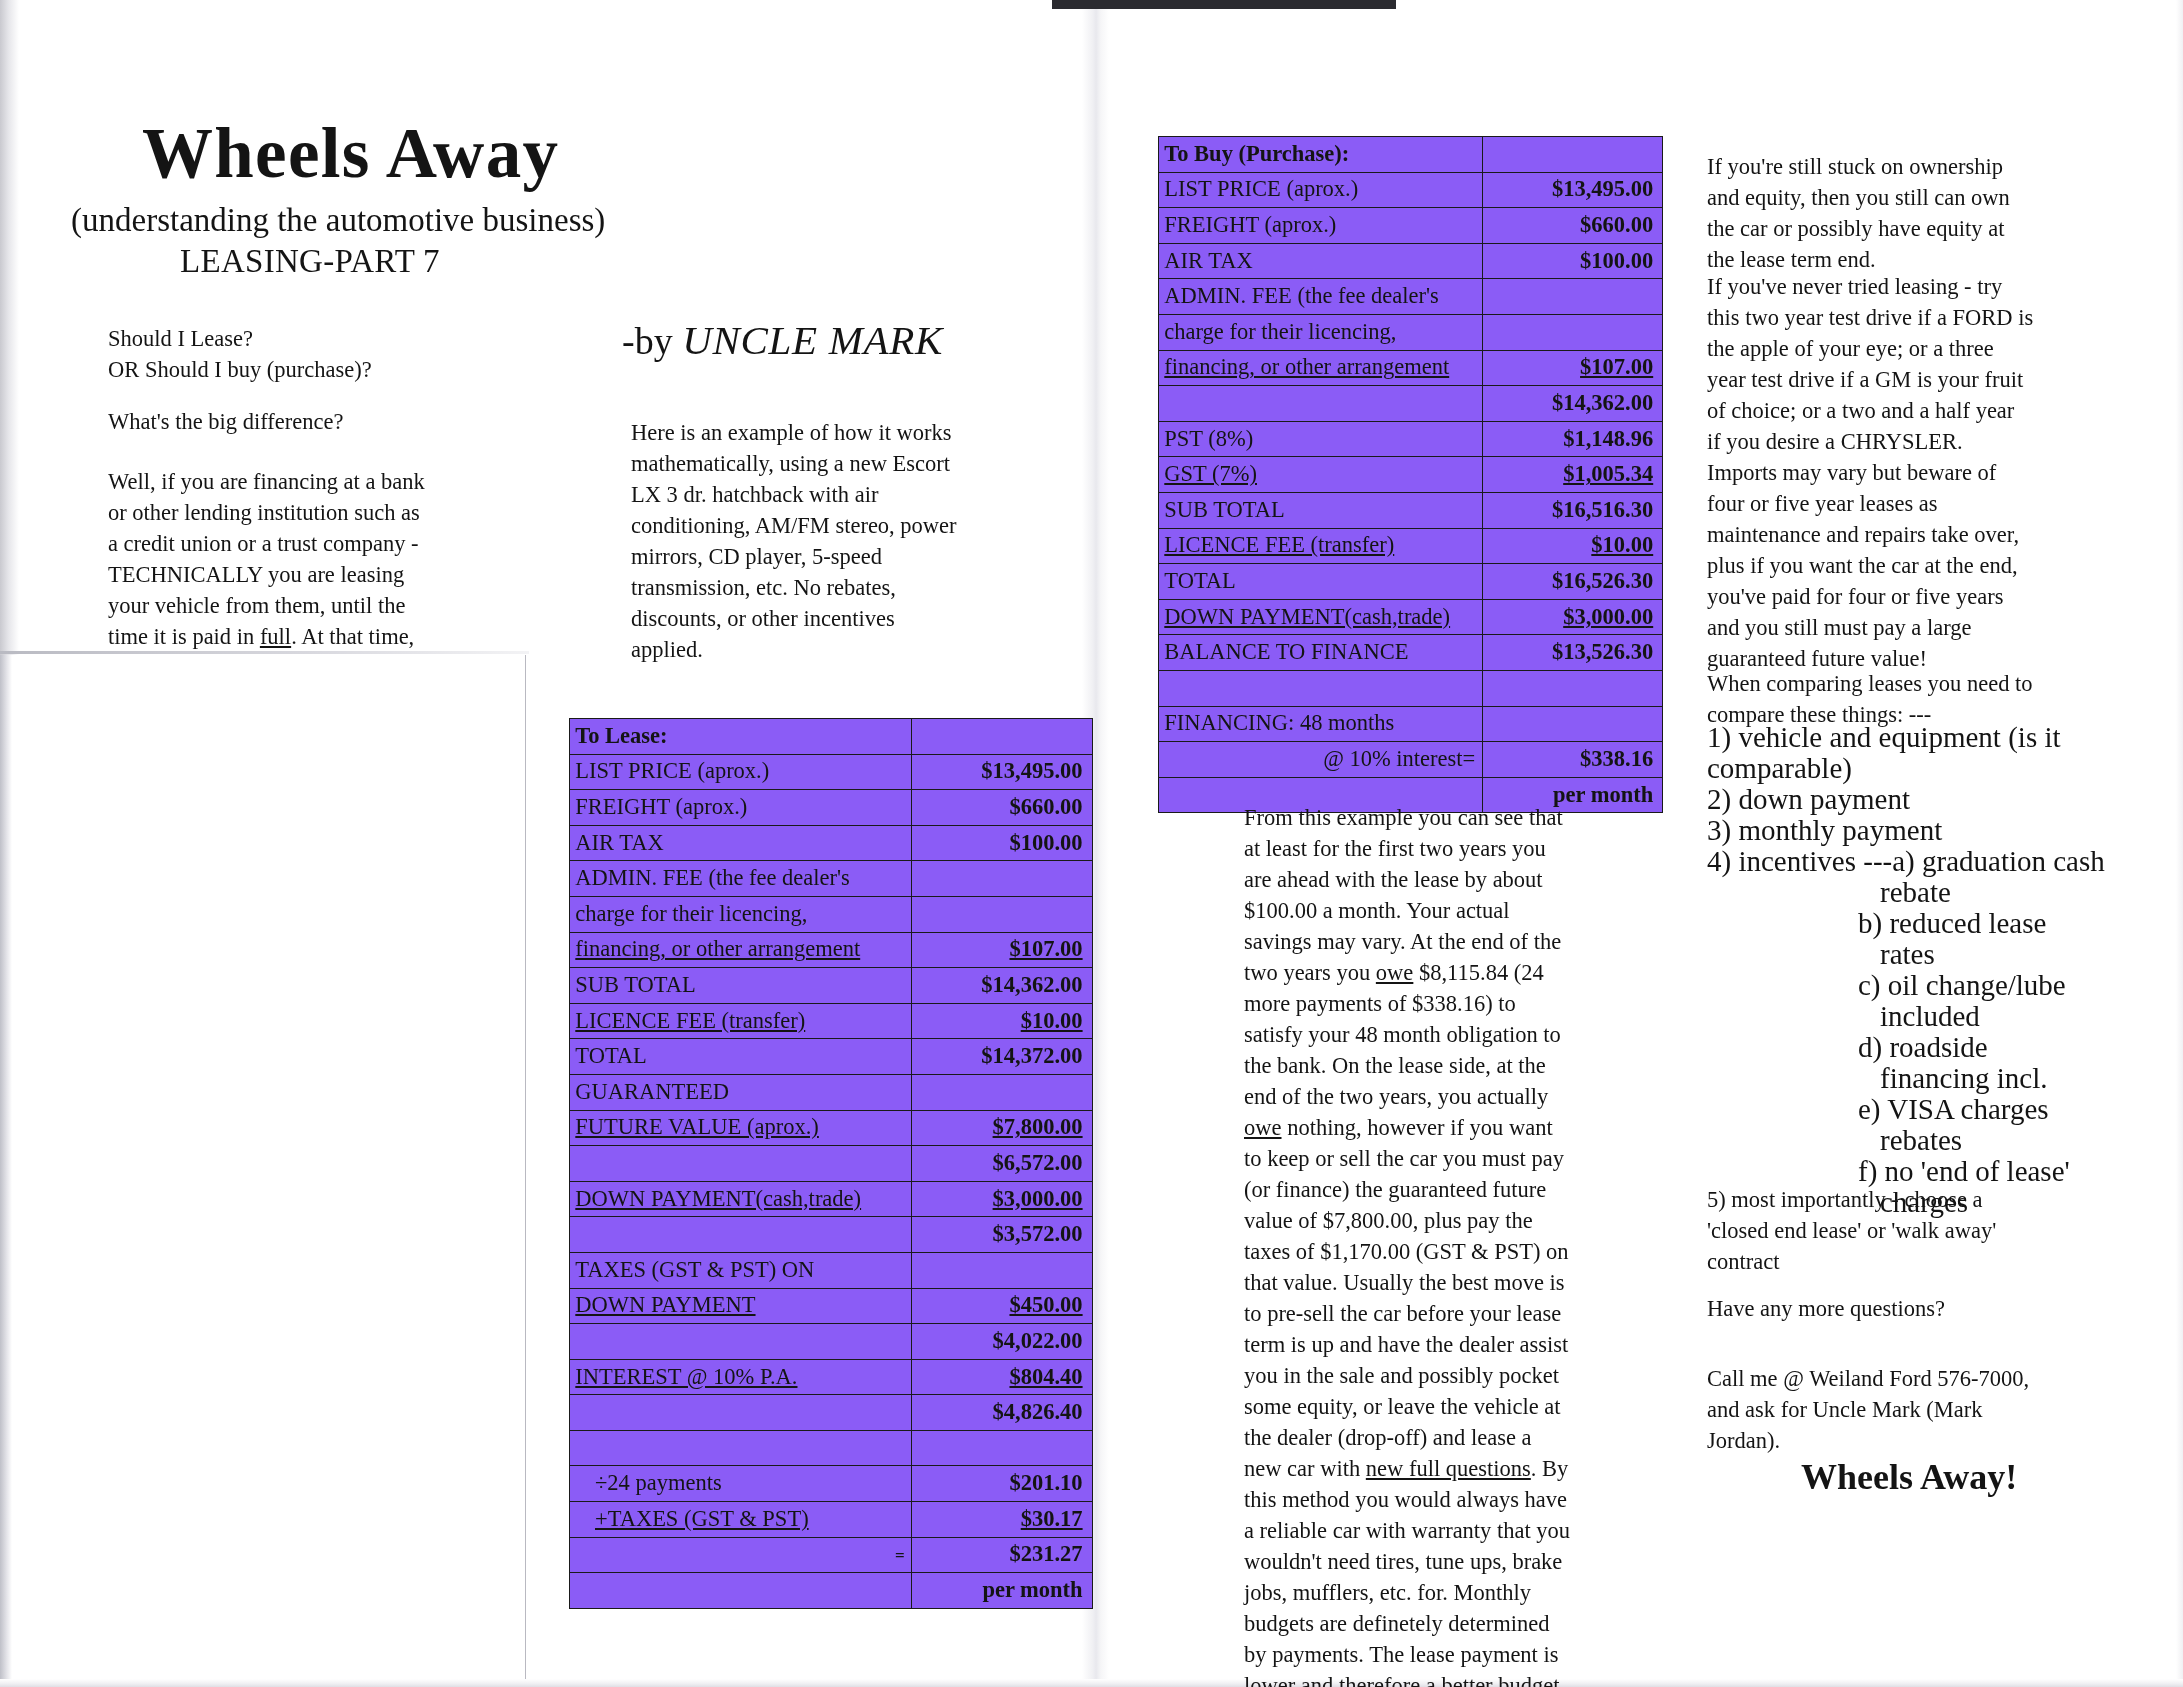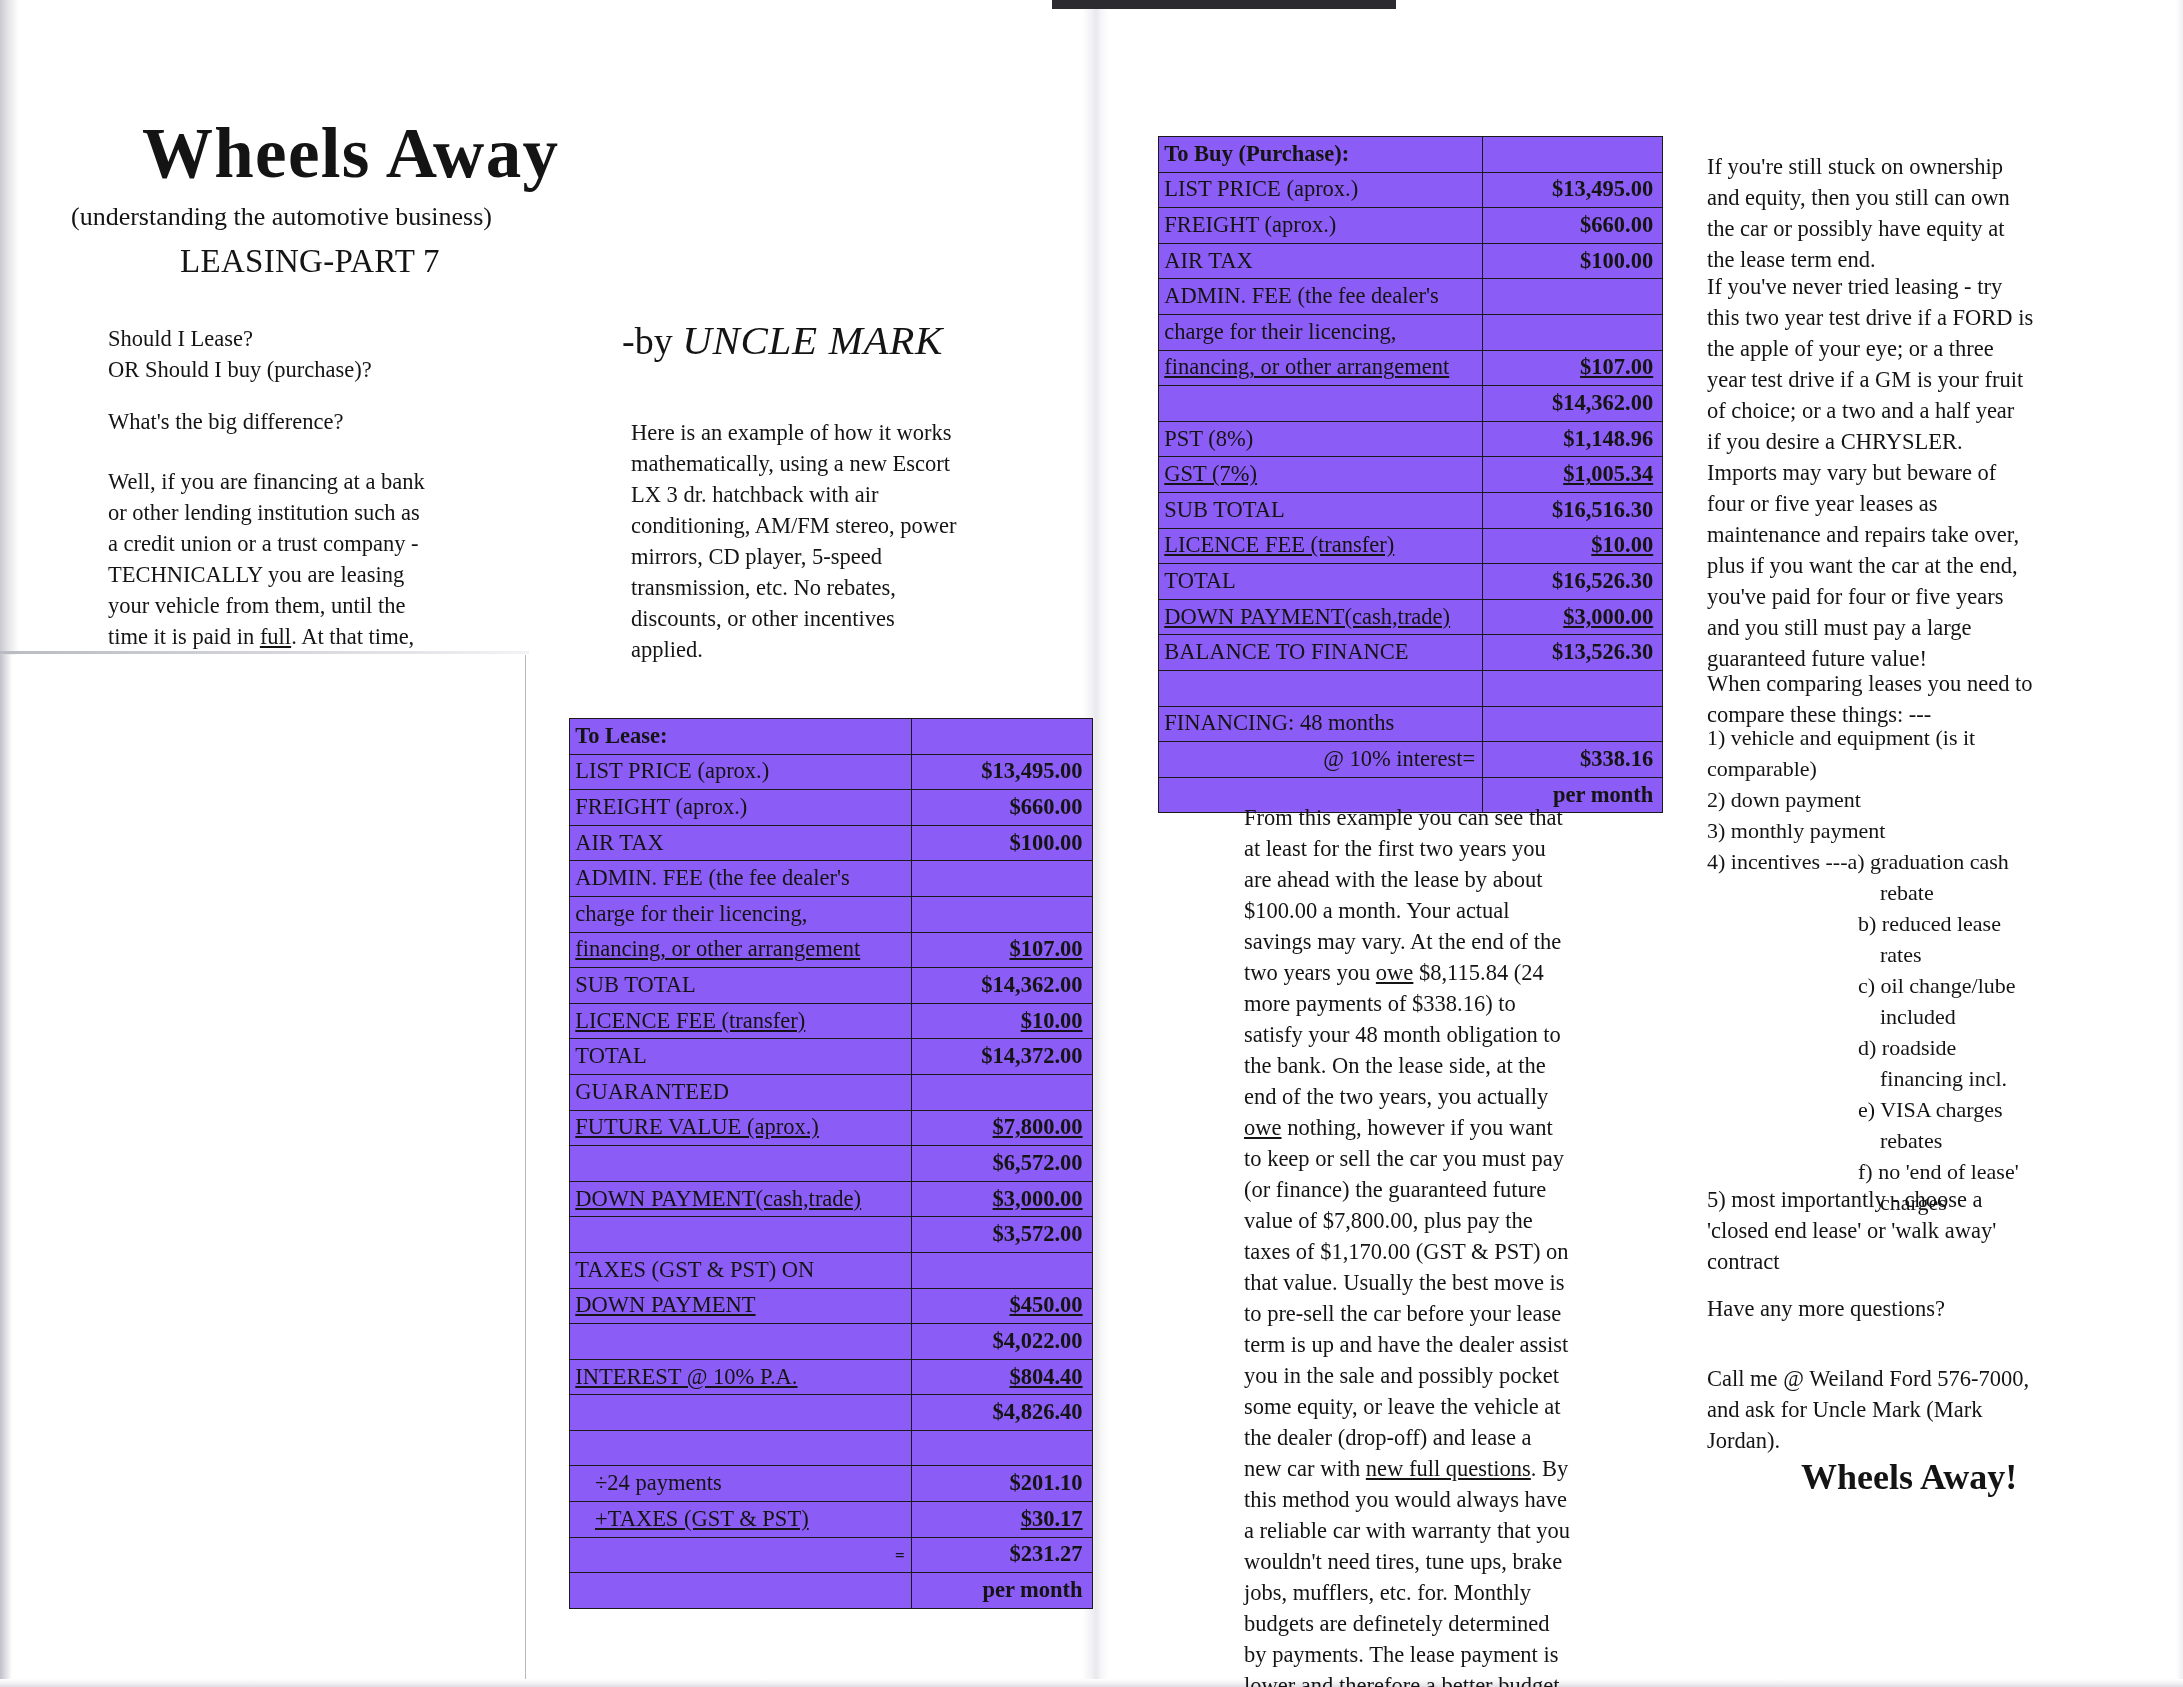--- a/index.html
+++ b/index.html
@@ -77,21 +77,21 @@
     letter-spacing: 1.3px;
     left: 142px;
     top: 118px;
     line-height: 1;
     white-space: nowrap;
   }
   .sub1 {
     position: absolute;
     left: 71px;
     top: 202px;
-    font-size: 26px;
+    font-size: 33px;
     white-space: nowrap;
   }
   .sub2 {
     position: absolute;
     left: 180px;
     top: 243px;
     font-size: 33px;
     letter-spacing: 0.3px;
     white-space: nowrap;
   }
@@ -123,21 +123,21 @@
   .col-mid-body     { left: 1244px; top: 802px; width: 384px; }
   .col-right-a      { left: 1707px; top: 151px;  width: 370px; }
   .col-right-b      { left: 1707px; top: 271px;  width: 370px; }
   .col-right-c      { left: 1707px; top: 668px; width: 370px; }
 
   .numlist {
     position: absolute;
     left: 1707px;
     top: 722px;
     width: 377px;
-    font-size: 22px;
+    font-size: 29px;
     line-height: 31px;
   }
   .numlist .n { white-space: pre; }
   .numlist .sub {
     padding-left: 151px;
     white-space: pre-line;
   }
   .numlist .sub-indent {
     padding-left: 173px;
   }

